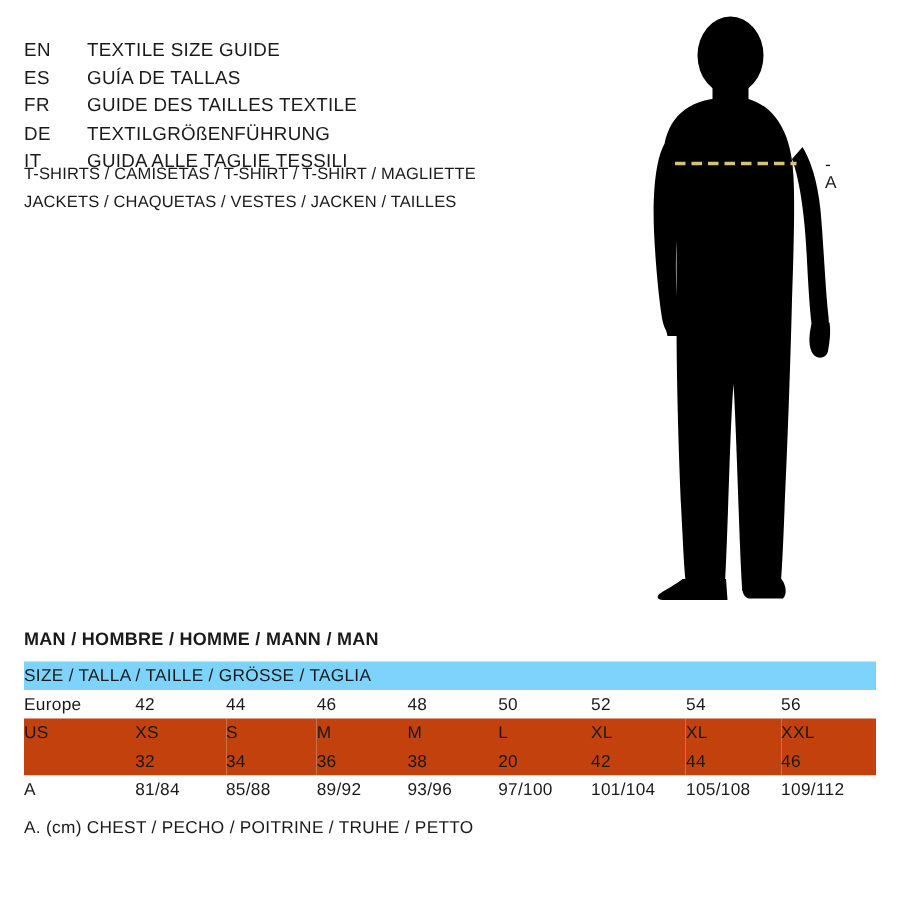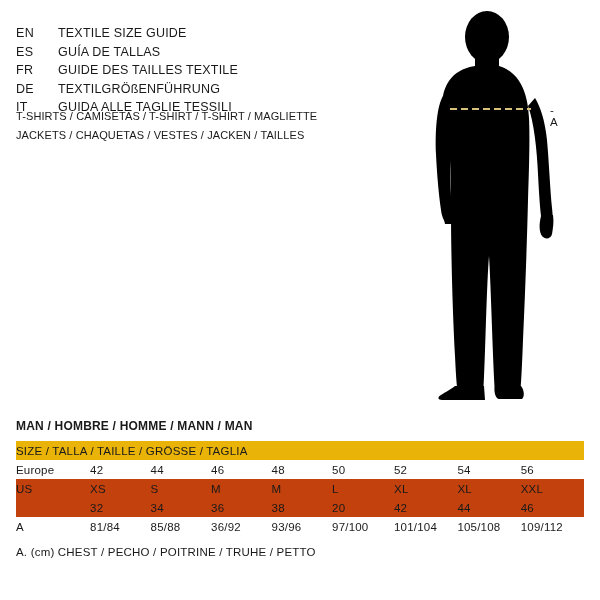--- a/index.html
+++ b/index.html
@@ -99,21 +99,21 @@
     width: 100%;
     font-size: 11.5px;
   }
   table.size-table td {
     padding: 0;
     height: 19px;
     vertical-align: middle;
     letter-spacing: 0.2px;
   }
   tr.head-row td {
-    background: #eab308;
+    background: #7dd3fc;
     font-weight: normal;
     font-size: 11.5px;
     letter-spacing: 0.2px;
   }
   tr.shade td { background: #c2410c; }
   tr.plain td { background: #ffffff; }
   td.first-col {
     width: 84px;
     padding-left: 2px;
   }
@@ -255,21 +255,21 @@
           <td class="val-col">20</td>
           <td class="val-col">42</td>
           <td class="val-col">44</td>
           <td class="val-col">46</td>
         </tr>
 
         <tr class="plain">
           <td class="first-col">A</td>
           <td class="val-col">81/84</td>
           <td class="val-col">85/88</td>
-          <td class="val-col">36/92</td>
+          <td class="val-col">89/92</td>
           <td class="val-col">93/96</td>
           <td class="val-col">97/100</td>
           <td class="val-col">101/104</td>
           <td class="val-col">105/108</td>
           <td class="val-col">109/112</td>
         </tr>
       </tbody>
     </table>
   </div>
 

